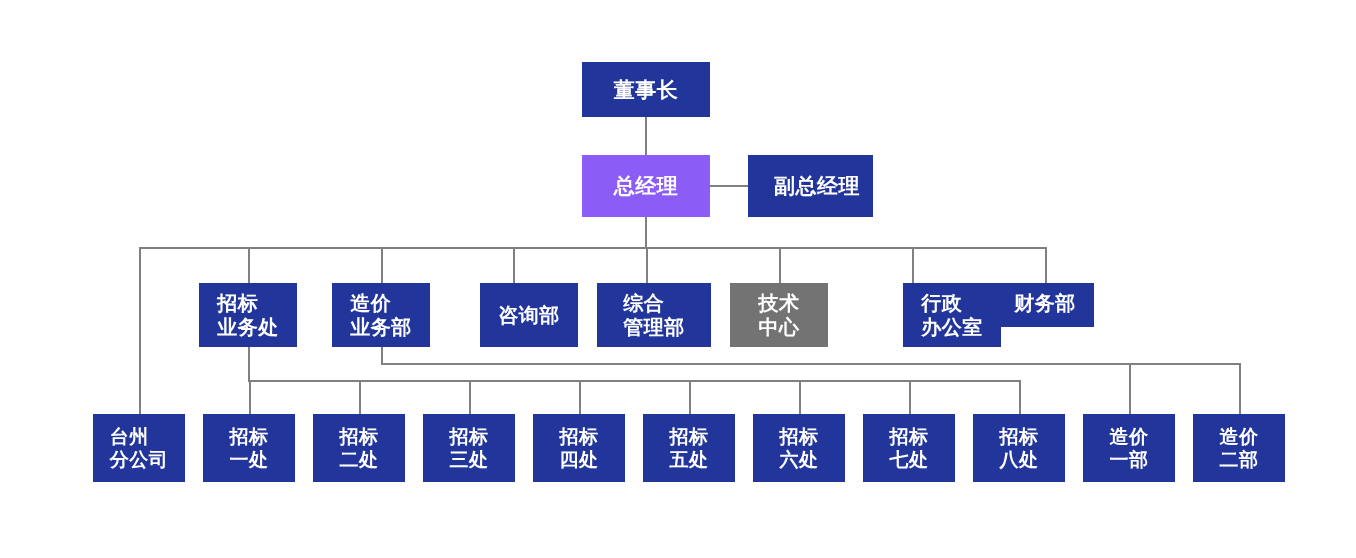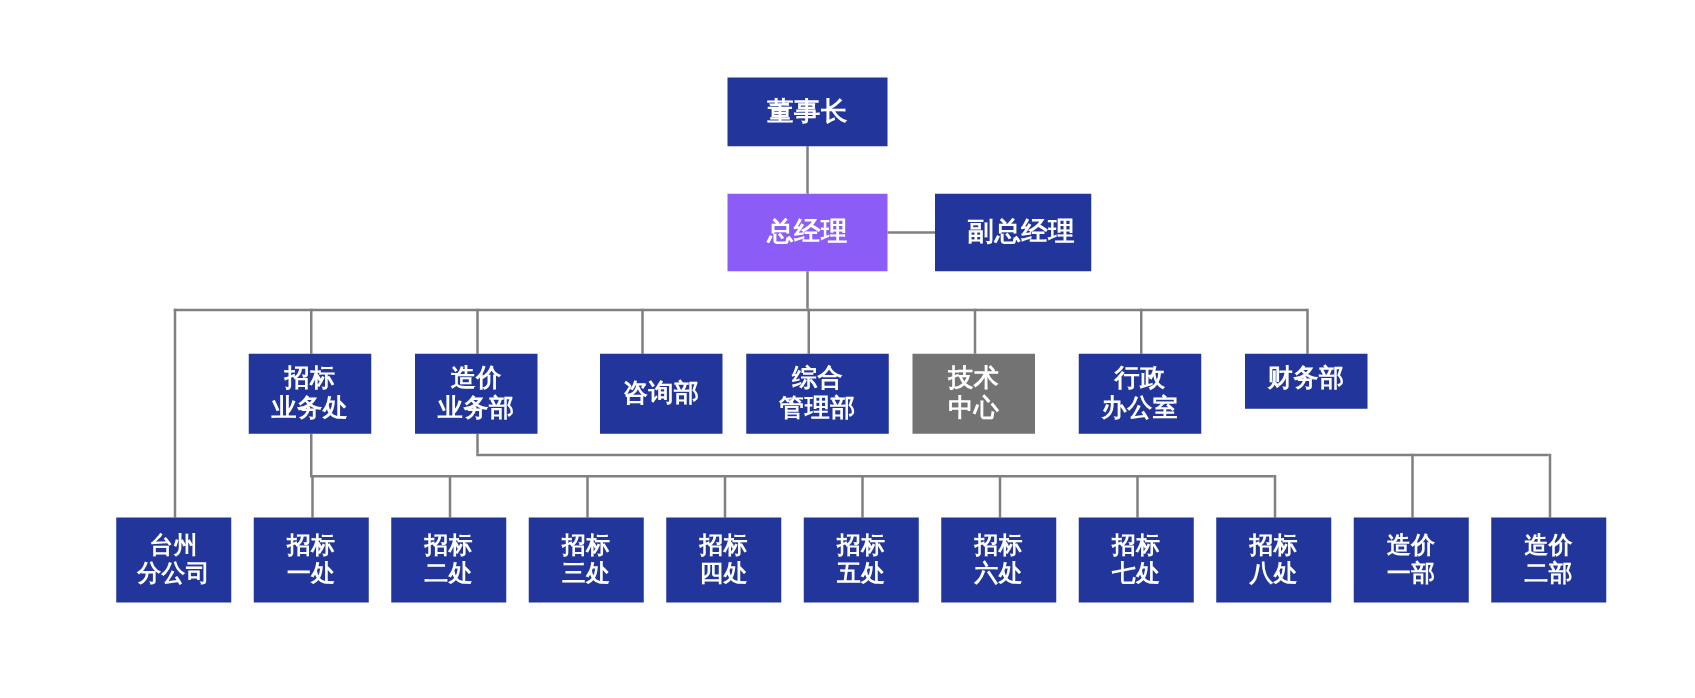--- a/index.html
+++ b/index.html
@@ -17,21 +17,20 @@
     background: #ffffff;
     overflow: hidden;
   }
   .node {
     position: absolute;
     background: #21359B;
     color: #ffffff;
     display: flex;
     align-items: center;
     justify-content: center;
-    text-align: center;
     font-weight: bold;
     line-height: 1.22;
     letter-spacing: 0.5px;
     box-sizing: border-box;
     white-space: pre-line;
     z-index: 2;
   }
   .node-l1, .node-l2 {
     font-size: 21px;
   }
@@ -88,21 +87,21 @@
     <div class="node node-l2" style="left: 748px; top: 155px; width: 125px; height: 62px; background: rgb(33, 53, 155); color: rgb(255, 255, 255); padding-left: 13px;">副总经理</div>
     <div class="node node-l3" style="left: 199px; top: 283px; width: 98px; height: 64px; background: rgb(33, 53, 155); color: rgb(255, 255, 255);">招标
 业务处</div>
     <div class="node node-l3" style="left: 332px; top: 283px; width: 98px; height: 64px; background: rgb(33, 53, 155); color: rgb(255, 255, 255);">造价
 业务部</div>
     <div class="node node-l3" style="left: 480px; top: 283px; width: 98px; height: 64px; background: rgb(33, 53, 155); color: rgb(255, 255, 255);">咨询部</div>
     <div class="node node-l3" style="left: 597px; top: 283px; width: 114px; height: 64px; background: rgb(33, 53, 155); color: rgb(255, 255, 255);">综合
 管理部</div>
     <div class="node node-l3" style="left: 730px; top: 283px; width: 98px; height: 64px; background: #737373; color: rgb(255, 255, 255);">技术
 中心</div>
-    <div class="node node-l3" style="left: 863px; top: 283px; width: 98px; height: 64px; background: rgb(33, 53, 155); color: rgb(255, 255, 255);">行政
+    <div class="node node-l3" style="left: 903px; top: 283px; width: 98px; height: 64px; background: rgb(33, 53, 155); color: rgb(255, 255, 255);">行政
 办公室</div>
     <div class="node node-l3" style="left: 996px; top: 283px; width: 98px; height: 44px; background: rgb(33, 53, 155); color: rgb(255, 255, 255); font-family: Liberation Mono, monospace;">财务部</div>
     <div class="node node-l4" style="left: 93px; top: 414px; width: 92px; height: 68px; background: rgb(33, 53, 155); color: rgb(255, 255, 255);">台州
 分公司</div>
     <div class="node node-l4" style="left: 203px; top: 414px; width: 92px; height: 68px; background: rgb(33, 53, 155); color: rgb(255, 255, 255);">招标
 一处</div>
     <div class="node node-l4" style="left: 313px; top: 414px; width: 92px; height: 68px; background: rgb(33, 53, 155); color: rgb(255, 255, 255);">招标
 二处</div>
     <div class="node node-l4" style="left: 423px; top: 414px; width: 92px; height: 68px; background: rgb(33, 53, 155); color: rgb(255, 255, 255);">招标
 三处</div>

